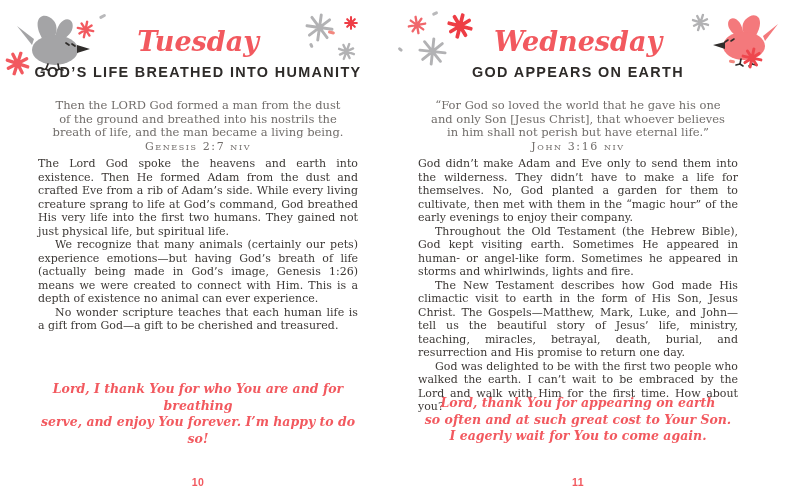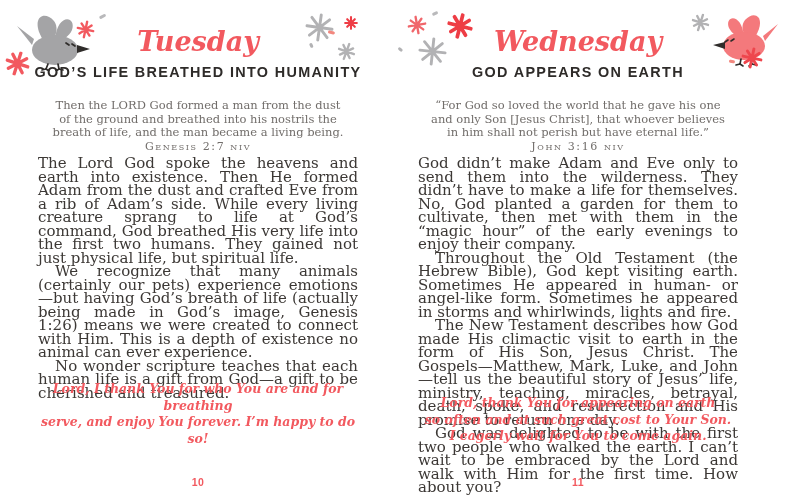--- a/index.html
+++ b/index.html
@@ -33,21 +33,21 @@
   .quote{
     position:absolute;top:99px;left:38px;width:320px;text-align:center;
     color:var(--quote);font-size:11.5px;line-height:13.5px;
   }
   .quote-ref{
     margin-top:0;font-variant:small-caps;letter-spacing:1.6px;
     font-size:11px;color:var(--quote);
   }
   .bodytext{
     position:absolute;top:157px;left:38px;width:320px;
-    color:var(--body);font-size:15px;line-height:13.5px;text-align:justify;
+    color:var(--body);font-size:11px;line-height:13.5px;text-align:justify;
   }
   .bodytext p{margin:0;}
   .bodytext p.ind{text-indent:17px;}
   .prayer{
     position:absolute;left:38px;width:320px;text-align:center;
     color:var(--accent);font-style:italic;font-weight:bold;
     font-size:12.5px;line-height:16.5px;
   }
   .prayer.lp{top:381px;}
   .prayer.rp{top:395px;}
@@ -200,21 +200,21 @@
     <div class="quote">
       <div>“For God so loved the world that he gave his one</div>
       <div>and only Son [Jesus Christ], that whoever believes</div>
       <div>in him shall not perish but have eternal life.”</div>
       <div class="quote-ref">John 3:16 niv</div>
     </div>
 
     <div class="bodytext">
       <p>God didn’t make Adam and Eve only to send them into the wilderness. They didn’t have to make a life for themselves. No, God planted a garden for them to cultivate, then met with them in the “magic hour” of the early evenings to enjoy their company.</p>
       <p class="ind">Throughout the Old Testament (the Hebrew Bible), God kept visiting earth. Sometimes He appeared in human- or angel-like form. Sometimes he appeared in storms and whirlwinds, lights and fire.</p>
-      <p class="ind">The New Testament describes how God made His climactic visit to earth in the form of His Son, Jesus Christ. The Gospels—Matthew, Mark, Luke, and John—tell us the beautiful story of Jesus’ life, ministry, teaching, miracles, betrayal, death, spoke, and resurrection and His promise to return one day.</p>
+      <p class="ind">The New Testament describes how God made His climactic visit to earth in the form of His Son, Jesus Christ. The Gospels—Matthew, Mark, Luke, and John—tell us the beautiful story of Jesus’ life, ministry, teaching, miracles, betrayal, death, burial, and resurrection and His promise to return one day.</p>
       <p class="ind">God was delighted to be with the first two people who walked the earth. I can’t wait to be embraced by the Lord and walk with Him for the first time. How about you?</p>
     </div>
 
     <div class="prayer rp">
       <div>Lord, thank You for appearing on earth</div>
       <div>so often and at such great cost to Your Son.</div>
       <div>I eagerly wait for You to come again.</div>
     </div>
 
     <div class="pagenum">11</div>

